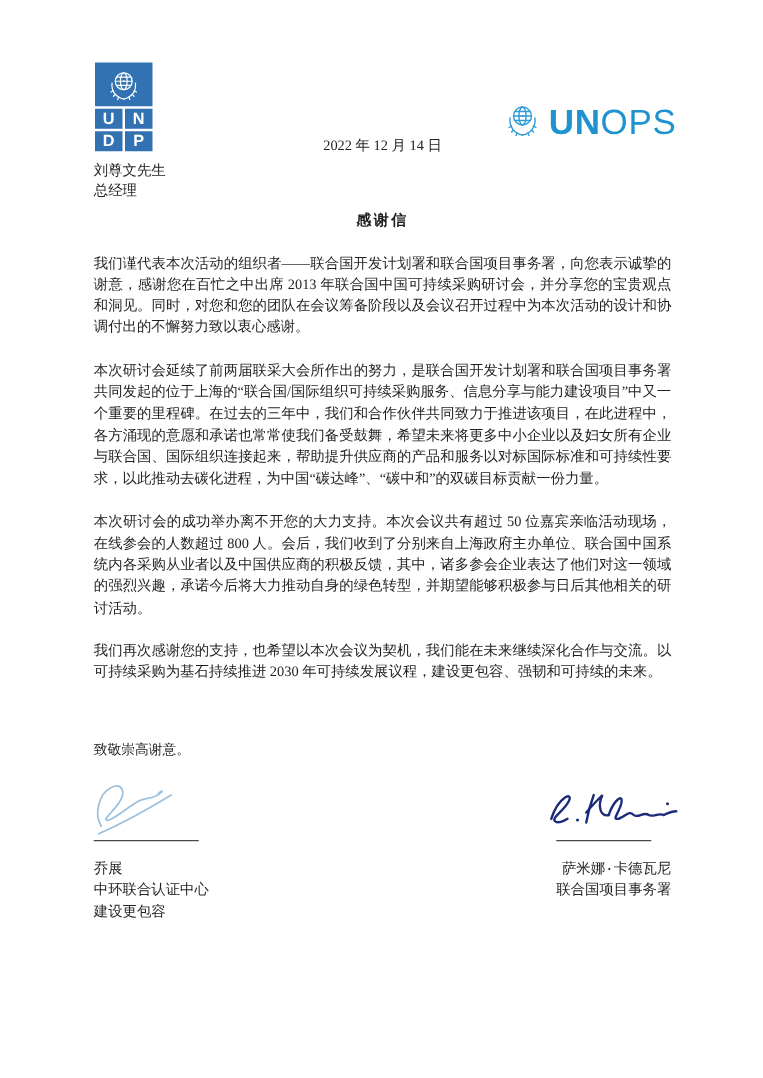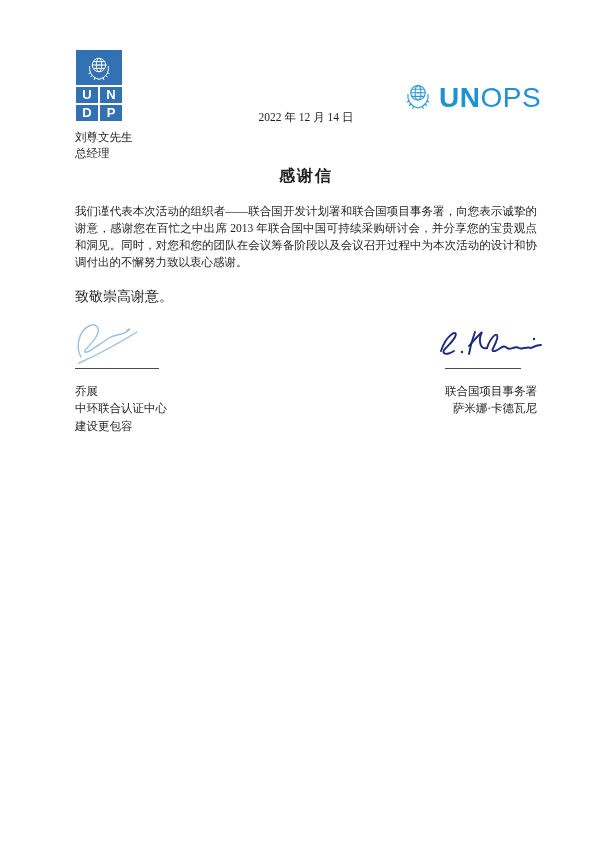--- a/index.html
+++ b/index.html
@@ -80,39 +80,39 @@
     padding-top: 109px;
     text-align: center;
     font-size: 11.5px;
     line-height: 17px;
   }
   .recipient { margin-top: 3px; font-size: 11.5px; }
   .recipient div { line-height: 16.3px; }
   .letter-title {
     margin: 4px 0 0;
     text-align: center;
-    font-size: 16px;
+    font-size: 12px;
     font-weight: bold;
     line-height: 20px;
     letter-spacing: 2px;
   }
   .greeting {
     margin: 11px 0 0;
     font-size: 11.5px;
     line-height: 17.3px;
   }
   .para {
     margin: 17px 0 0;
     font-size: 11.5px;
     line-height: 17.3px;
     text-align: justify;
   }
   .closing {
-    margin: 16px 0 0;
-    font-size: 14px;
+    margin: 44px 0 0;
+    font-size: 11px;
     line-height: 17.3px;
   }
 
   
   .sig-row {
     margin-top: 6px;
     display: flex;
     justify-content: space-between;
     align-items: flex-end;
     height: 58px;
@@ -131,21 +131,21 @@
     left: -12px;
     bottom: 4px;
   }
 
   .names-row {
     margin-top: 14px;
     display: flex;
     justify-content: space-between;
     font-size: 11.5px;
   }
-  .names-col div { line-height: 17.3px; }
+  .names-col div { line-height: 17.3px; font-family: Liberation Mono, monospace; }
   .names-col.right { text-align: right; }
 </style>
 </head>
 <body>
 
 <div class="page">
 
   <div class="undp-logo">
     <div class="undp-emblem-box">
       <svg width="30" height="30" viewBox="0 0 40 40">
@@ -195,20 +195,23 @@
 
     <div class="recipient">
       <div>刘尊文先生</div>
       <div>总经理</div>
     </div>
 
     <h1 class="letter-title">感谢信</h1>
 
 
     <p class="para">我们谨代表本次活动的组织者——联合国开发计划署和联合国项目事务署，向您表示诚挚的谢意，感谢您在百忙之中出席 2013 年联合国中国可持续采购研讨会，并分享您的宝贵观点和洞见。同时，对您和您的团队在会议筹备阶段以及会议召开过程中为本次活动的设计和协调付出的不懈努力致以衷心感谢。</p>
+    <p class="para">本次研讨会延续了前两届联采大会所作出的努力，是联合国开发计划署和联合国项目事务署共同发起的位于上海的“联合国/国际组织可持续采购服务、信息分享与能力建设项目”中又一个重要的里程碑。在过去的三年中，我们和合作伙伴共同致力于推进该项目，在此进程中，各方涌现的意愿和承诺也常常使我们备受鼓舞，希望未来将更多中小企业以及妇女所有企业与联合国、国际组织连接起来，帮助提升供应商的产品和服务以对标国际标准和可持续性要求，以此推动去碳化进程，为中国“碳达峰”、“碳中和”的双碳目标贡献一份力量。</p>
+    <p class="para">本次研讨会的成功举办离不开您的大力支持。本次会议共有超过 50 位嘉宾亲临活动现场，在线参会的人数超过 800 人。会后，我们收到了分别来自上海政府主办单位、联合国中国系统内各采购从业者以及中国供应商的积极反馈，其中，诸多参会企业表达了他们对这一领域的强烈兴趣，承诺今后将大力推动自身的绿色转型，并期望能够积极参与日后其他相关的研讨活动。</p>
+    <p class="para">我们再次感谢您的支持，也希望以本次会议为契机，我们能在未来继续深化合作与交流。以可持续采购为基石持续推进 2030 年可持续发展议程，建设更包容、强韧和可持续的未来。</p>
 
     <p class="closing">致敬崇高谢意。</p>
 
     <div class="sig-row">
       <div class="sig-block left">
         <svg class="sig-img-left" width="92" height="48" viewBox="0 0 92 48">
           <g fill="none" stroke="#9cc0dd" stroke-width="1.4" stroke-linecap="round">
             <path d="M10,38 C4,28 8,12 18,7 C26,3 30,10 25,18 C20,26 12,32 14,33 C17,35 28,25 38,19 C46,14 52,17 58,11 C60,9 57,10 55,13"></path>
             <path d="M8,44 C24,37 48,24 66,13"></path>
           </g>
@@ -231,19 +234,19 @@
       </div>
     </div>
 
     <div class="names-row">
       <div class="names-col left">
         <div>乔展</div>
         <div>中环联合认证中心</div>
         <div>建设更包容</div>
       </div>
       <div class="names-col right">
+        <div>萨米娜·卡德瓦尼</div>
         <div>联合国项目事务署</div>
-        <div>萨米娜·卡德瓦尼</div>
       </div>
     </div>
 
   </div>
 </div>
 
 </body></html>

